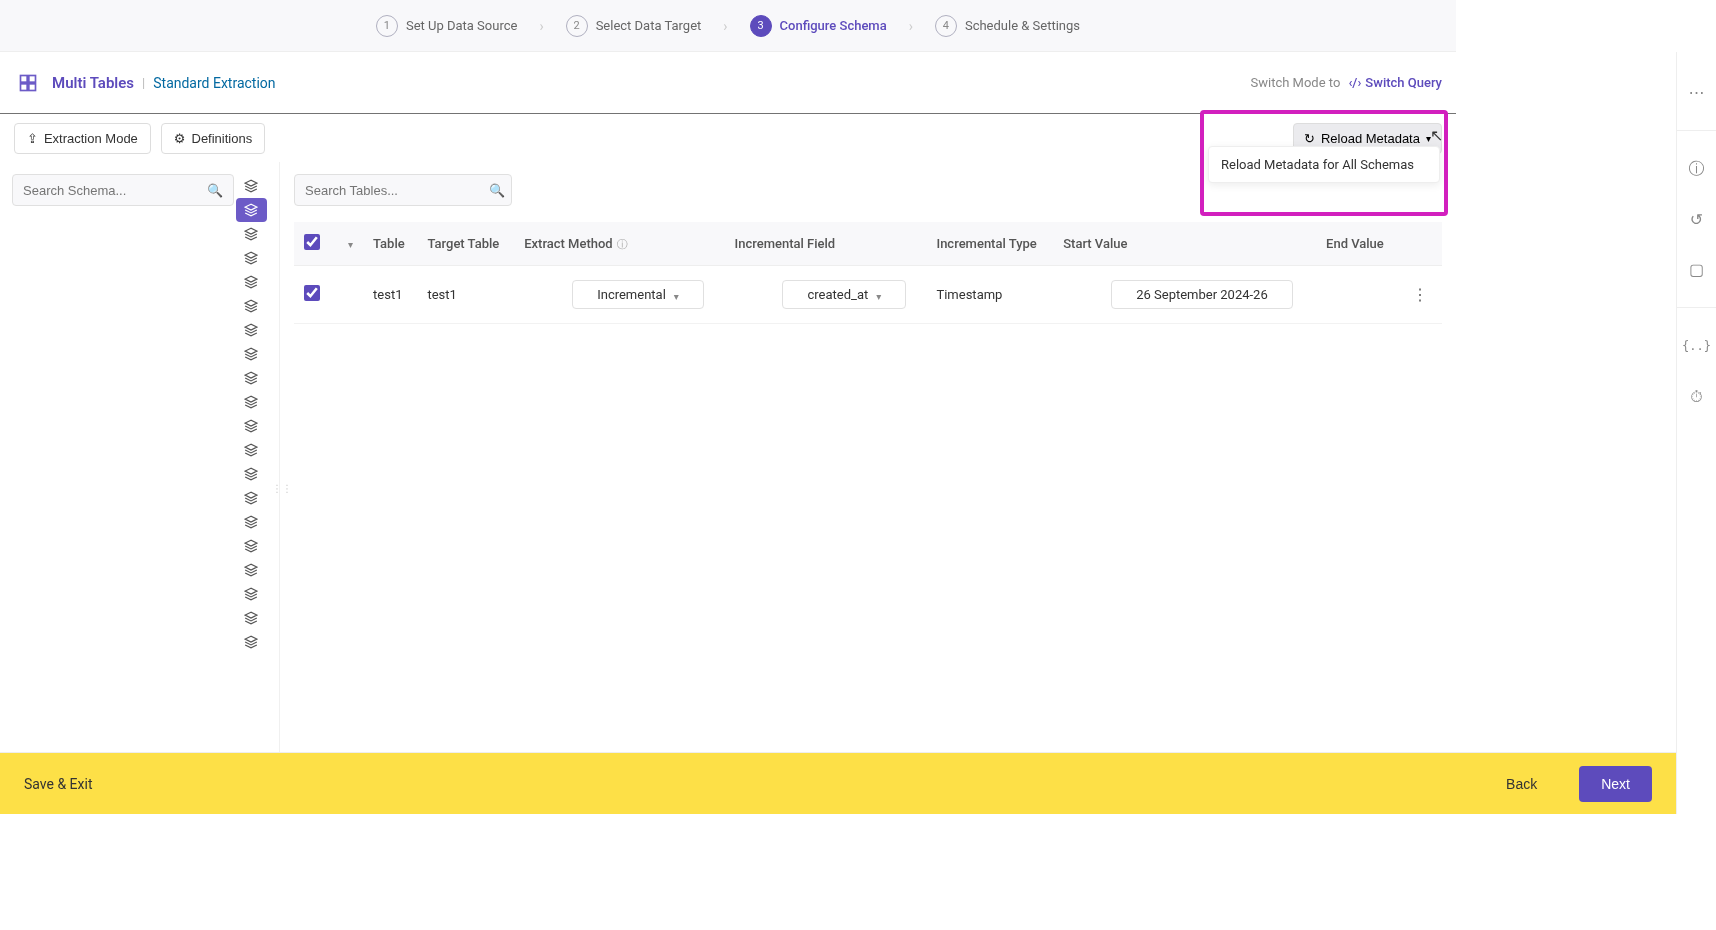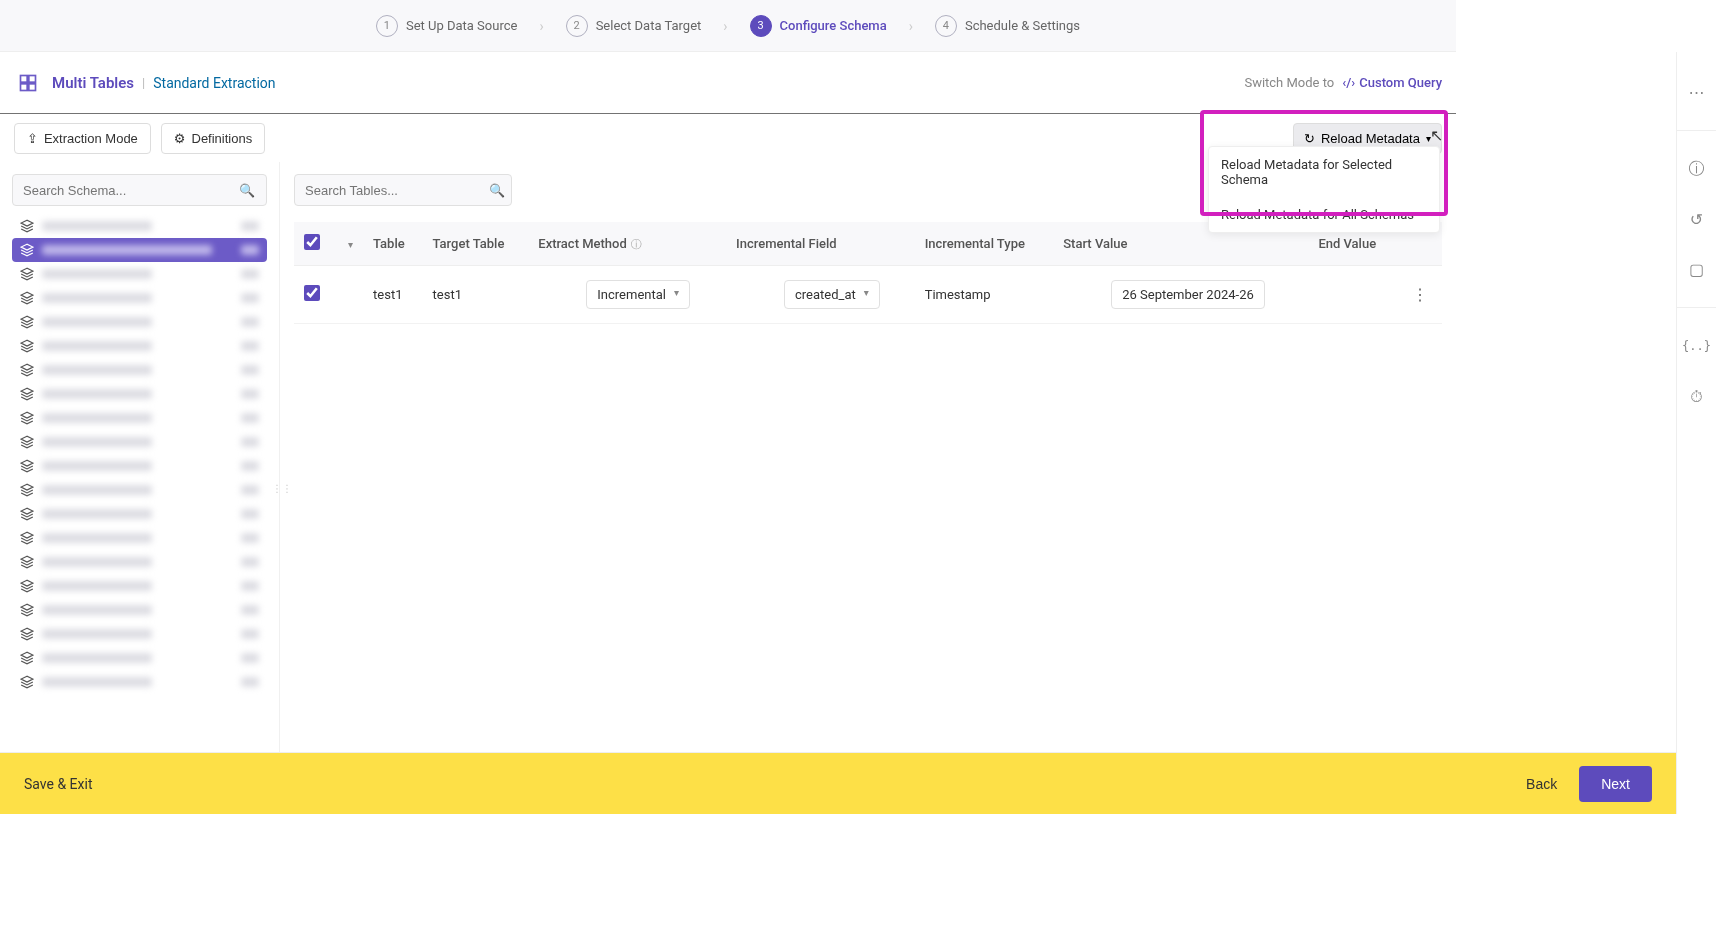--- a/index.html
+++ b/index.html
@@ -32,21 +32,21 @@
 .reload-btn { background:#ebebee; border:1px solid #ddd; border-radius:4px; padding:7px 10px; display:flex; align-items:center; gap:6px; font-size:13px; cursor:pointer; }
 
 
 .reload-highlight { position:absolute; top:110px; left:1200px; width:248px; height:106px; border:4px solid #d21fbe; border-radius:4px; pointer-events:none; z-index:100; }
 .reload-dropdown { position:absolute; top:146px; left:1208px; width:232px; background:#fff; border:1px solid #eee; box-shadow:0 2px 8px rgba(0,0,0,0.08); border-radius:4px; z-index:50; }
 .reload-item { padding:10px 12px; font-size:13px; color:#333; cursor:pointer; }
 .cursor { position:absolute; top:126px; left:1430px; z-index:200; font-size:16px; }
 
 
 .content-wrap { display:flex; height: 652px; }
-.sidebar { width:280px; border-right:1px solid #f0f0f0; padding:12px; display:flex; flex-direction:column; gap:2px; overflow:hidden; position:relative; }
+.sidebar { width:280px; border-right:1px solid #f0f0f0; padding:12px; display:flex; flex-direction:row; gap:2px; overflow:hidden; position:relative; }
 .search-box { border:1px solid #e0e0e0; background:#f8f8fa; border-radius:4px; height:32px; display:flex; align-items:center; padding:0 10px; color:#999; font-size:13px; gap:8px; margin-bottom:6px; }
 .search-box input { border:none; background:transparent; outline:none; flex:1; font-size:13px; }
 .schema-list { flex:1; overflow:hidden; }
 .schema-item { display:flex; align-items:center; gap:8px; padding:5px 8px; border-radius:4px; color:#555; font-size:13px; cursor:pointer; }
 .schema-item .blur-text { filter: blur(3px); background:#dddde3; border-radius:3px; height:10px; flex:1; max-width:110px; }
 .schema-item .blur-count { filter: blur(3px); background:#dddde3; border-radius:3px; height:10px; width:18px; margin-left:auto; }
 .schema-item.active { background:#6c5bc7; color:#fff; }
 .schema-item.active .blur-text { background:#bfb6ea; max-width:170px; }
 .schema-item.active .blur-count { background:#bfb6ea; }
 .stack-icon { width:14px; height:14px; flex-shrink:0; }
@@ -54,33 +54,33 @@
 .main-area { flex:1; padding:12px 14px; display:flex; flex-direction:column; }
 .main-search-row { display:flex; align-items:center; gap:12px; margin-bottom:10px; }
 .table-search { width:218px; }
 
 
 .data-table { width:100%; border-collapse:collapse; font-size:13px; }
 .data-table th { text-align:left; font-weight:500; color:#555; background:#f8f8fa; padding:12px 10px; border-bottom:1px solid #eee; white-space:nowrap; }
 .data-table td { padding:14px 10px; border-bottom:1px solid #f2f2f2; color:#333; vertical-align:middle; }
 .cb { width:16px; height:16px; accent-color:#5d4bbc; cursor:pointer; }
 .th-chev { color:#888; font-size:10px; margin-left:4px; }
-.select-pill { border:1px solid #e0e0e0; border-radius:4px; padding:6px 10px; display:inline-flex; align-items:flex-start; gap:8px; background:#fff; cursor:pointer; font-size:13px;margin-left:48px; }
+.select-pill { border:1px solid #e0e0e0; border-radius:4px; padding:6px 24px; display:inline-flex; align-items:flex-end; gap:8px; background:#fff; cursor:pointer; font-size:13px;margin-left:48px; }
 .info-icon { font-size:11px; color:#aaa; margin-left:4px; }
 .kebab { color:#666; cursor:pointer; padding:4px; font-size:16px; }
 
 
 .right-rail { position:absolute; right:0; top:52px; width:40px; height: calc(100% - 52px); border-left:1px solid #eee; background:#fff; display:flex; flex-direction:column; align-items:center; padding-top:28px; gap:26px; }
 .rail-icon { color:#888; cursor:pointer; font-size:16px; width:24px; height:24px; display:flex; align-items:center; justify-content:center; }
 .rail-sep { width:100%; height:1px; background:#eee; }
 
 
 .footer { position:absolute; bottom:0; left:0; right:40px; height:62px; border-top:1px solid #eee; display:flex; align-items:center; padding:0 24px; background:#fde047;justify-content:space-between; }
 .save-exit { color:#333; cursor:pointer; font-size:14px; }
-.footer-right { margin-left:auto; display:flex; gap:4px; }
+.footer-right { margin-left:auto; display:flex; gap:24px; }
 .btn-back { background:transparent; border:none; color:#333; font-size:14px; padding:10px 18px; cursor:pointer; }
 .btn-next { background:#5d4bbc; color:#fff; border:none; border-radius:4px; font-size:14px; padding:2px 22px; cursor:pointer; }
 
 .drag-handle { position:absolute; left:278px; top:478px; width:8px; height:20px; display:flex; align-items:center; justify-content:center; color:#ccc; cursor:col-resize; font-size:10px; }
 
 .main-content-row { display:flex; position:relative; }
 .main-left-col { width:1456px; }
 </style>
 </head>
 <body>
@@ -119,21 +119,21 @@
             <rect x="13" y="13" width="8" height="8"></rect>
           </svg>
   </div>
   <span class="title-main">Multi Tables</span>
   <span class="title-sep">|</span>
   <span class="title-sub">Standard Extraction</span>
   <div class="header-right">
     <span class="switch-label">Switch Mode to</span>
     <span class="custom-query">
       <span>‹/›</span>
-      <span>Custom Query</span>
+      <span>Switch Query</span>
     </span>
   </div>
 </div>
 
 <div class="toolbar-row">
   <button class="btn">
     <span>⇪</span>
     <span>Extraction Mode</span>
   </button>
   <button class="btn">
@@ -397,16 +397,15 @@
   <div class="rail-icon">↺</div>
   <div class="rail-icon">▢</div>
   <div class="rail-sep"></div>
   <div class="rail-icon" style="font-family:monospace;font-size:12px;">{..}</div>
   <div class="rail-icon">⏱</div>
 </div>
 </div>
 
 <div class="reload-highlight"></div>
 <div class="reload-dropdown">
-  <div class="reload-item">Reload Metadata for Selected Schema</div>
   <div class="reload-item">Reload Metadata for All Schemas</div>
 </div>
 <div class="cursor">↖</div>
 
 </body></html>

